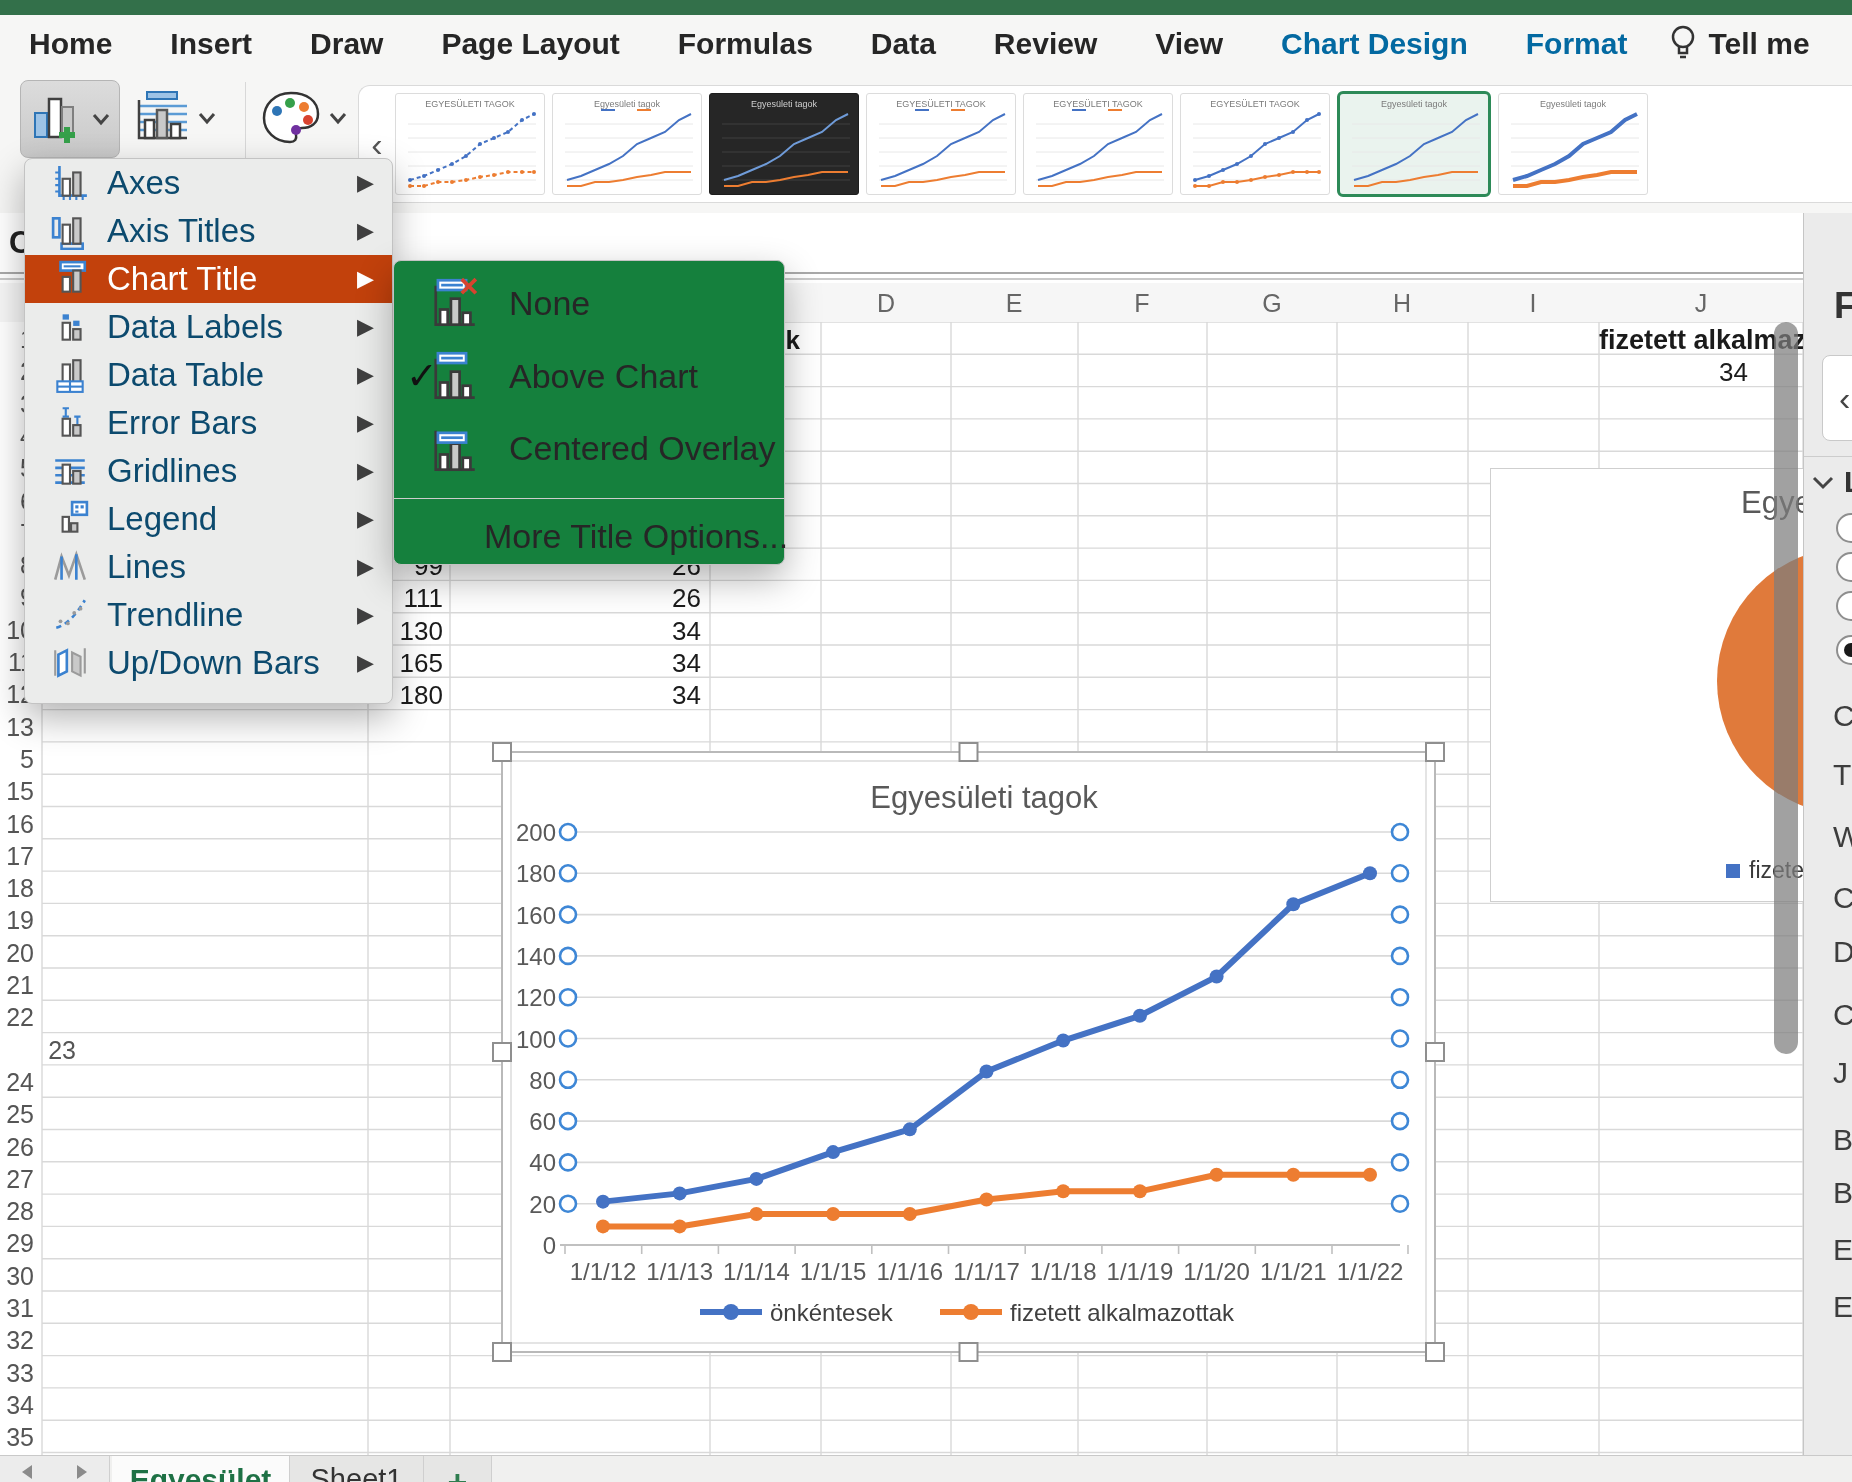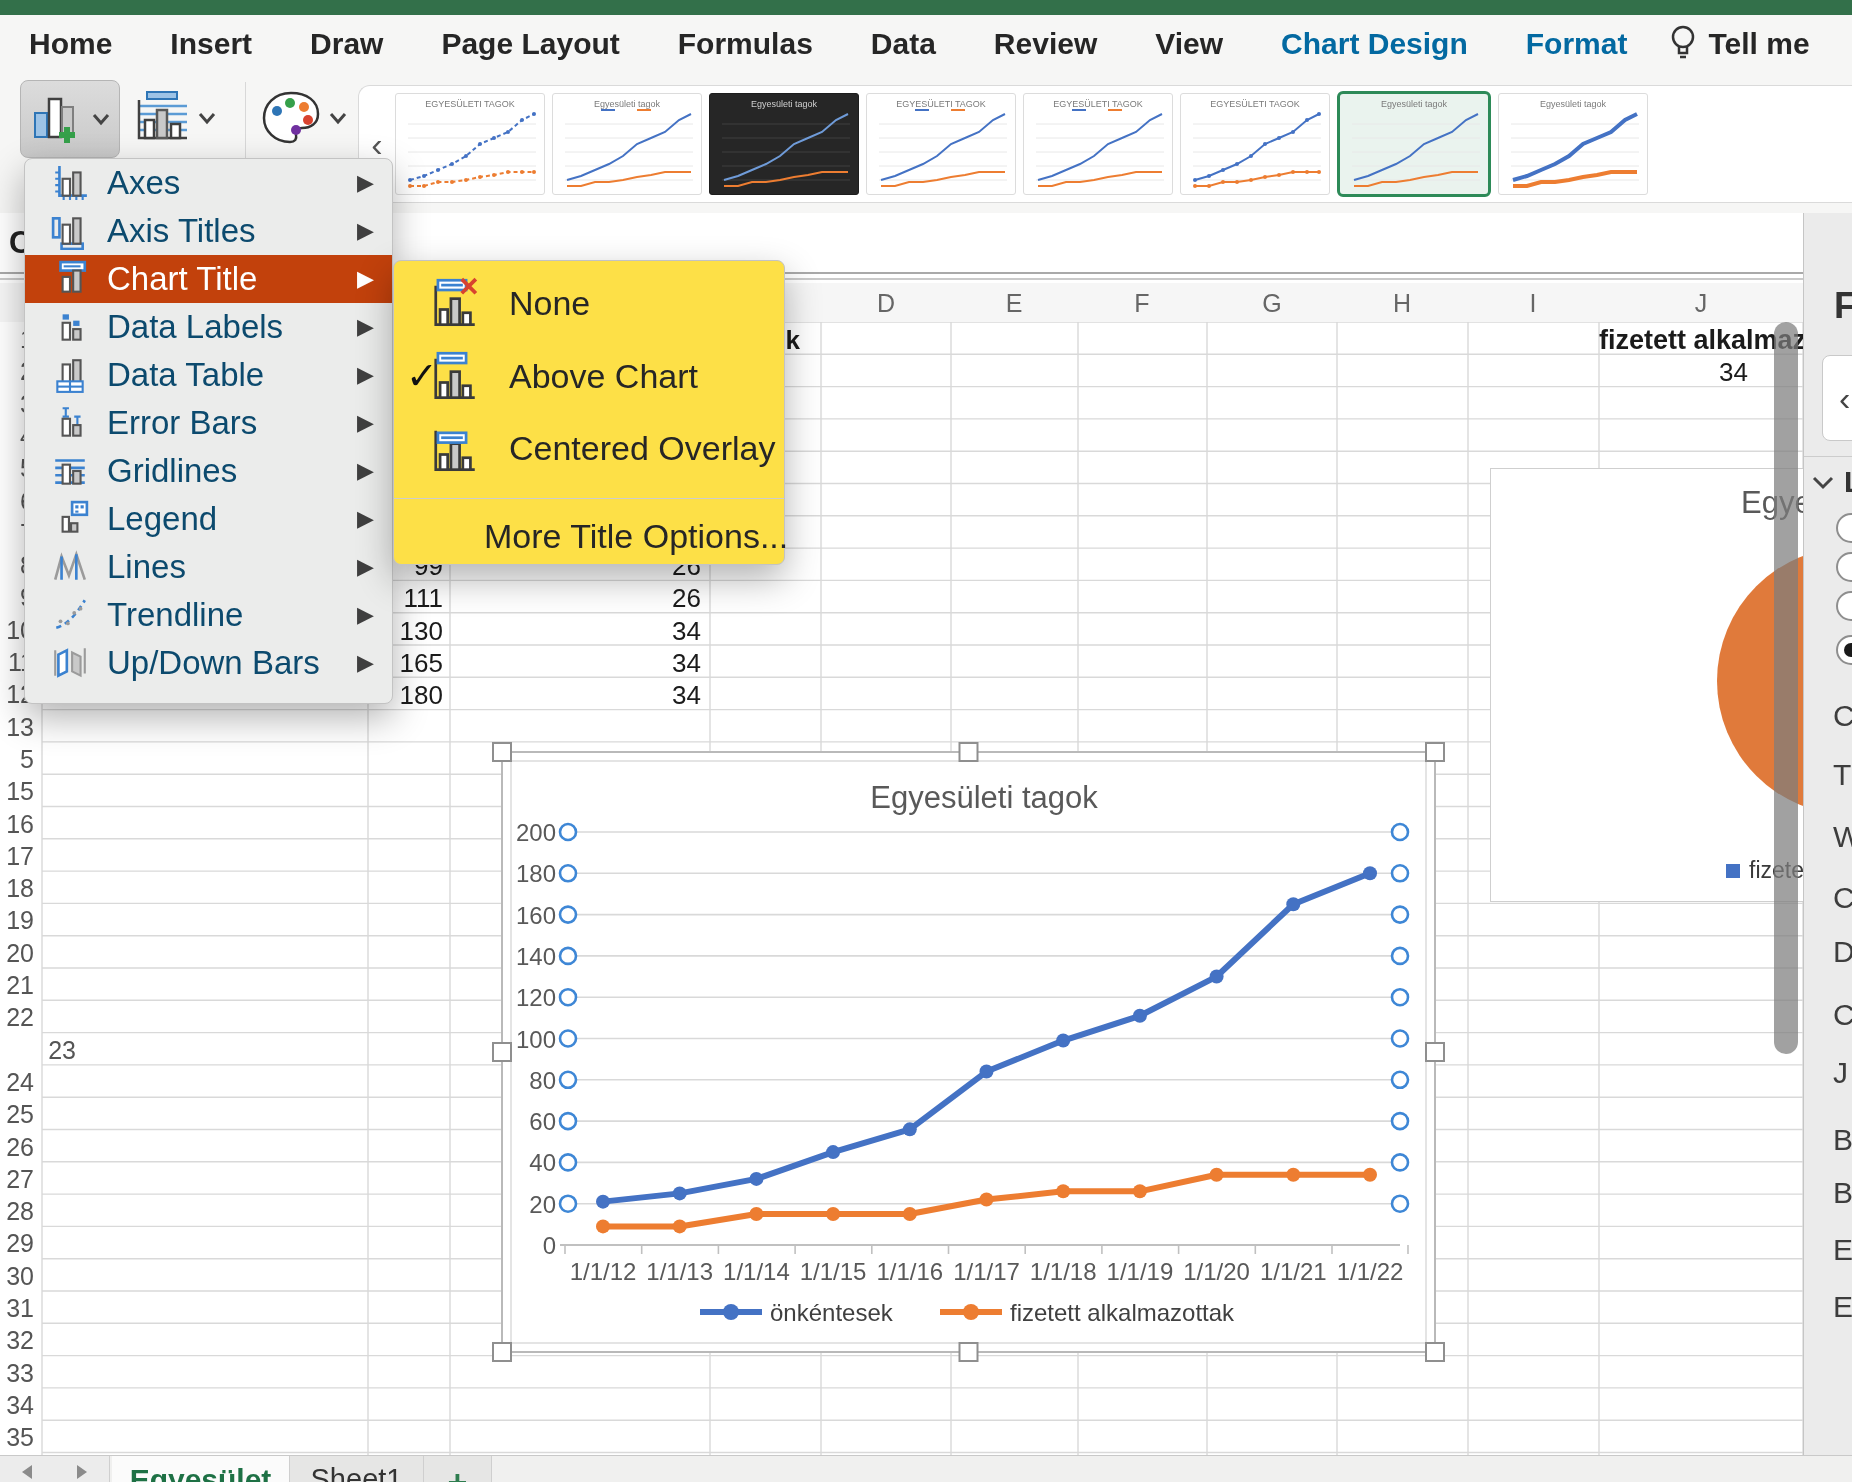--- a/index.html
+++ b/index.html
@@ -72,21 +72,21 @@
   
   #menu{left:24px;top:158px;width:367px;height:544px;background:#ebeceb;border:1px solid #c3c3c3;border-radius:8px;
     box-shadow:0 14px 36px rgba(0,0,0,0.30);overflow:hidden;}
   .mitem{position:relative;height:48px;display:flex;align-items:center;cursor:default;}
   .mitem .micon{width:38px;height:38px;margin-left:26px;flex:none;display:flex;align-items:center;justify-content:center;}
   .mitem .mlabel{margin-left:18px;font-size:33px;color:#0c4a6e;white-space:nowrap;}
   .mitem .marrow{position:absolute;right:18px;font-size:22px;color:#3f3f3f;}
   .mitem.hl{background:#c2410c;}
   .mitem.hl .mlabel,.mitem.hl .marrow{color:#ffffff;}
   
-  #submenu{left:393px;top:260px;width:390px;height:303px;background:#fde047;border:1px solid #c3c3c3;border-radius:8px;
+  #submenu{left:393px;top:260px;width:390px;height:303px;background:#15803d;border:1px solid #c3c3c3;border-radius:8px;
     box-shadow:0 14px 36px rgba(0,0,0,0.30);}
   .smitem{position:absolute;left:0;width:100%;height:72px;display:flex;align-items:center;}
   .smitem .smcheck{position:absolute;left:12px;font-size:38px;font-weight:bold;color:#111;}
   .smitem .smicon{position:absolute;left:32px;}
   .smitem .smlabel{position:absolute;left:115px;font-size:34px;color:#262626;white-space:nowrap;}
   #sm-sep{position:absolute;left:0;top:237px;width:100%;height:1px;background:#cdcdcd;}
   #sm-more{position:absolute;left:90px;top:248px;height:55px;display:flex;align-items:center;font-size:34px;color:#262626;white-space:nowrap;}
   svg{display:block;}
 </style>
 </head>

